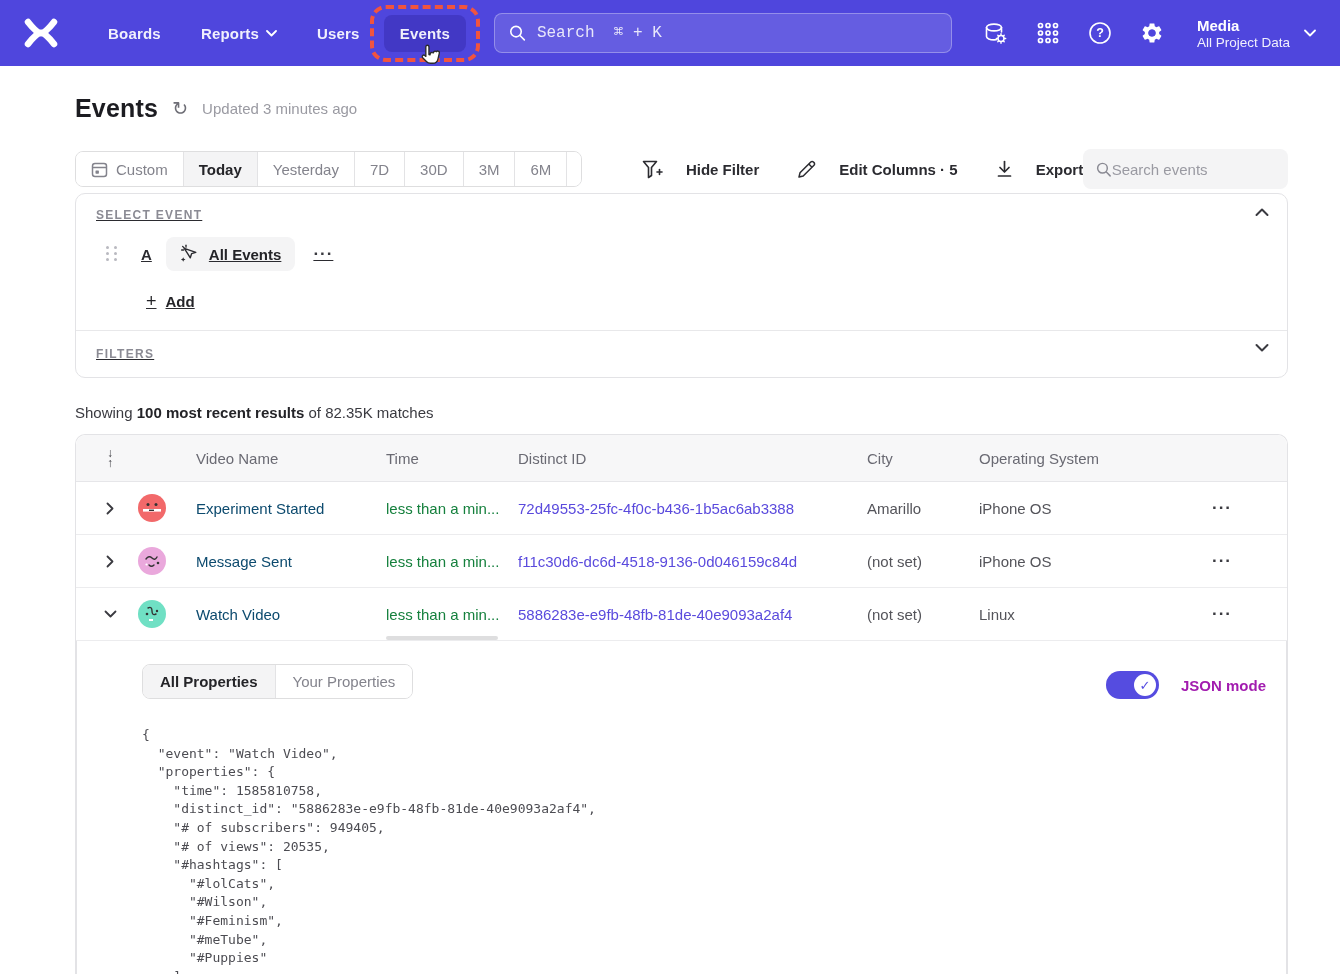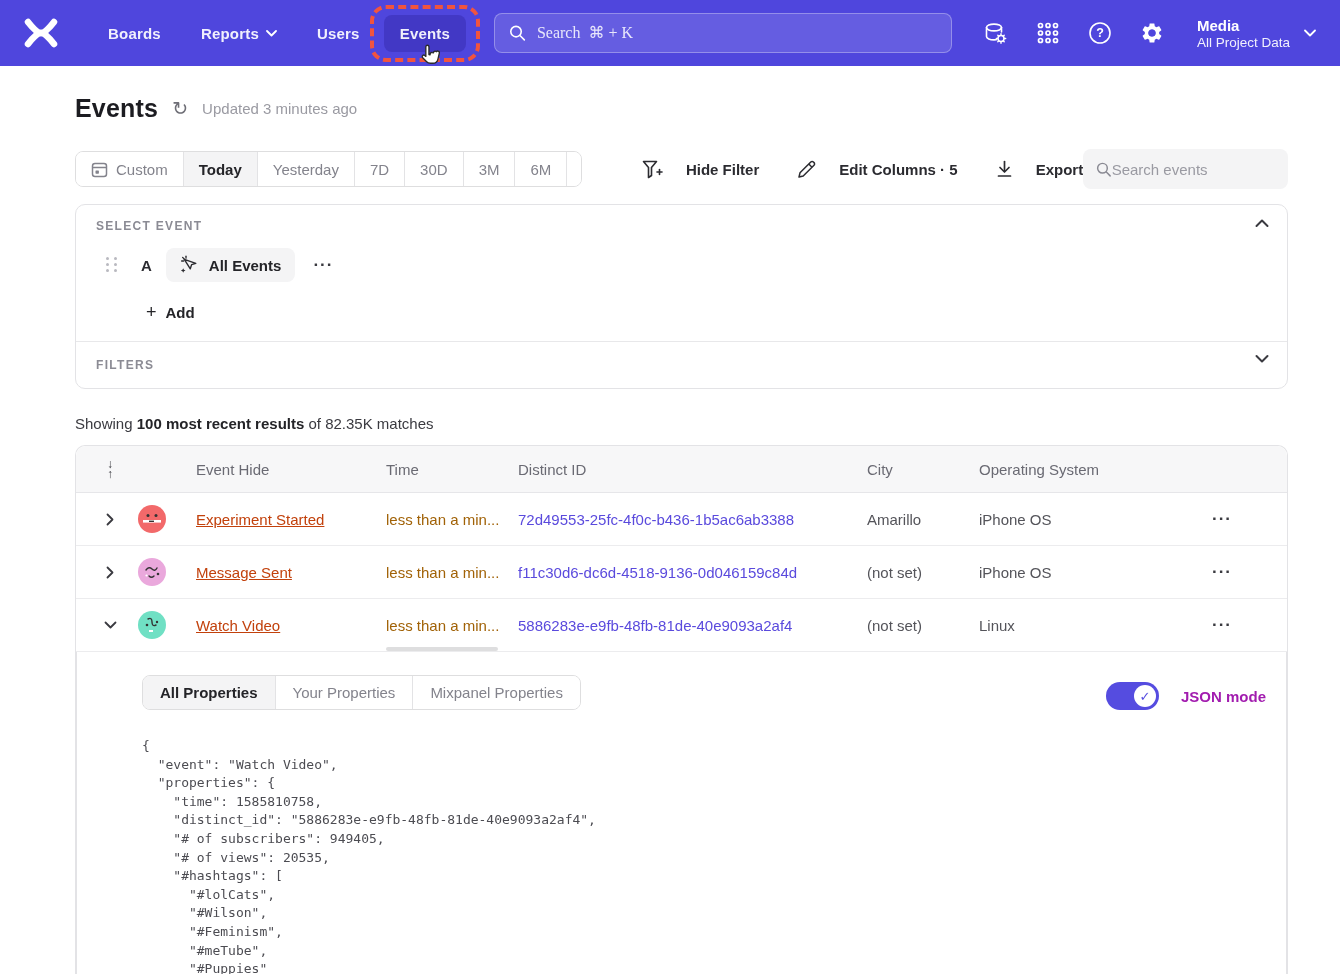--- a/index.html
+++ b/index.html
@@ -14,21 +14,21 @@
               padding:10px 16px; border-radius:8px; cursor:pointer; display:flex; align-items:center; gap:7px; }
   .nav-item.active { background:#4238c5; }
   .events-wrap { position:relative; }
   .dash-box { position:absolute; left:-14px; top:-10px; right:-14px; bottom:-10px;
               border:4px dashed #f1543f; border-radius:16px; pointer-events:none; z-index:5; }
   .cursor-hand { position:absolute; left:34px; top:28px; z-index:6; }
   .nav-search { margin-left:28px; width:458px; height:40px; background:rgba(255,255,255,.13);
                 border:1px solid rgba(255,255,255,.30); border-radius:8px; display:flex; align-items:center;
                 padding:0 14px; gap:11px; }
   .nav-search input { background:transparent; border:none; outline:none; color:#fff; font-size:16px; width:100%;
-                      font-family:Liberation Serif, serif; }
+                      font-family:Liberation Mono, monospace; }
   .nav-search input::placeholder { color:rgba(255,255,255,.85); }
   .nav-right { margin-left:auto; display:flex; align-items:center; gap:26px; }
   .nav-icon-btn { width:26px; height:26px; display:flex; align-items:center; justify-content:center; cursor:pointer; }
   .project-switch { display:flex; align-items:center; gap:14px; cursor:pointer; margin-left:6px; }
   .project-name { color:#fff; font-size:15px; font-weight:700; line-height:1.3; }
   .project-sub { color:rgba(255,255,255,.92); font-size:13.5px; font-weight:400; }
 
   
   .page { padding:0 52px 0 75px; }
   .page-head { display:flex; align-items:center; margin-top:28px; gap:14px; }
@@ -43,21 +43,21 @@
   .seg-item:last-child { border-right:none; }
   .seg-item.selected { background:#f4f4f5; color:#242428; font-weight:700; }
   .tool-btns { display:flex; align-items:center; margin-left:60px; gap:38px; }
   .tool-btn { display:flex; align-items:center; gap:23px; font-size:15px; font-weight:600; color:#2b2b30; cursor:pointer; white-space:nowrap; }
   .events-search { margin-left:auto; width:221px; height:40px; background:#f4f4f5; border-radius:8px;
                    display:flex; align-items:center; padding:0 13px; }
   .events-search input { border:none; outline:none; background:transparent; font-size:15px; color:#2b2b30; width:100%; font-family:inherit; }
   .events-search input::placeholder { color:#9a9aa2; }
 
   
-  .qb-card { margin-top:15px; border:1px solid #e3e3e6; border-radius:10px; }
+  .qb-card { margin-top:4px; border:1px solid #e3e3e6; border-radius:10px;text-decoration:underline; }
   .qb-top { padding:14px 20px 18px 20px; }
   .qb-label { font-size:12px; font-weight:700; letter-spacing:1.3px; color:#8b8b94; }
   .qb-row { display:flex; align-items:center; margin-top:15px; gap:14px; }
   .drag-handle { width:12px; height:16px; display:grid; grid-template-columns:4px 4px; gap:2px 4px; margin-left:10px; cursor:grab; }
   .drag-handle i { width:3px; height:3px; border-radius:50%; background:#b9b9c0; }
   .step-letter { font-size:15px; font-weight:600; color:#2b2b30; margin-left:9px; }
   .event-chip { display:flex; align-items:center; gap:9px; background:#f4f4f5; border-radius:8px; height:34px;
                 padding:0 14px; font-size:15px; font-weight:700; color:#242428; cursor:pointer; }
   .more-dots { font-size:17px; font-weight:700; color:#3a3a40; letter-spacing:1px; cursor:pointer; padding:0 4px; }
   .add-btn { display:flex; align-items:center; gap:9px; margin:20px 0 0 50px; font-size:15px; font-weight:600; color:#242428; cursor:pointer; }
@@ -74,22 +74,22 @@
   .table { margin-top:13px; border:1px solid #e3e3e6; border-bottom:none; border-radius:10px 10px 0 0; }
   .tgrid { display:grid; grid-template-columns:56px 64px 190px 132px 349px 112px 207px 101px; align-items:center; }
   .thead { background:#f7f7f8; height:47px; border-radius:10px 10px 0 0; border-bottom:1px solid #e6e6e9;
            font-size:15px; color:#6a6a73; }
   .th { white-space:nowrap; }
   .collapse-icon { display:flex; flex-direction:column; align-items:center; justify-content:center; line-height:10px;
                    font-size:12px; color:#3a3a40; cursor:pointer; padding-left:12px; }
   .trow { height:53px; border-bottom:1px solid #ececee; font-size:15px; background:#fff; position:relative; }
   .expander { display:flex; justify-content:center; padding-left:12px; cursor:pointer; color:#3a3a40; }
   .avatar { width:28px; height:28px; border-radius:50%; margin-left:6px; flex:none; }
-  .cell-name { color:#c2410c;text-decoration:underline; }
-  .cell-time { color:#a16207; overflow:hidden; white-space:nowrap; }
+  .cell-name { color:#0c4a6e; }
+  .cell-time { color:#15803d; overflow:hidden; white-space:nowrap; }
   .cell-id { color:#5a4add; overflow:hidden; white-space:nowrap; cursor:pointer; }
   .cell-plain { color:#54545a; }
   .row-more { font-size:17px; font-weight:700; color:#3a3a40; letter-spacing:1px; cursor:pointer; justify-self:start; padding-left:26px; }
   .hscroll-thumb { position:absolute; left:310px; bottom:0; width:112px; height:4px; background:#dededf; border-radius:2px; }
 
   
   .detail { border-left:1px solid #e3e3e6; border-right:1px solid #e3e3e6; padding:23px 20px 0 65px; height:338px; }
   .detail-top { display:flex; align-items:flex-end; }
   .tabs { display:flex; border:1px solid #dededf; border-radius:8px; overflow:hidden; height:35px; }
   .tab { display:flex; align-items:center; padding:0 17px; font-size:15px; color:#83838c;
@@ -312,21 +312,21 @@
 
   <div class="summary"><span>Showing </span><b>100 most recent results</b><span> of 82.35K matches</span></div>
 
   <div class="table">
     <div class="tgrid thead">
       <div class="collapse-icon">
         <span>↓</span>
         <span>↑</span>
       </div>
       <div class="th"></div>
-      <div class="th">Event Hide</div>
+      <div class="th">Video Name</div>
       <div class="th">Time</div>
       <div class="th">Distinct ID</div>
       <div class="th">City</div>
       <div class="th">Operating System</div>
       <div class="th"></div>
     </div>
 
     <div class="tgrid trow">
       <div class="expander">
         <svg width="8" height="13" viewBox="0 0 8 13">
@@ -398,21 +398,20 @@
       <div class="cell-plain">Linux</div>
       <div class="row-more">···</div>
       <div class="hscroll-thumb"></div>
     </div>
 
     <div class="detail">
       <div class="detail-top">
         <div class="tabs">
           <div class="tab active">All Properties</div>
           <div class="tab">Your Properties</div>
-          <div class="tab">Mixpanel Properties</div>
         </div>
         <div class="json-toggle-wrap">
           <div class="toggle">
             <div class="toggle-knob">✓</div>
           </div>
           <div class="json-label">JSON mode</div>
         </div>
       </div>
       <pre class="json-pre">{
   "event": "Watch Video",

